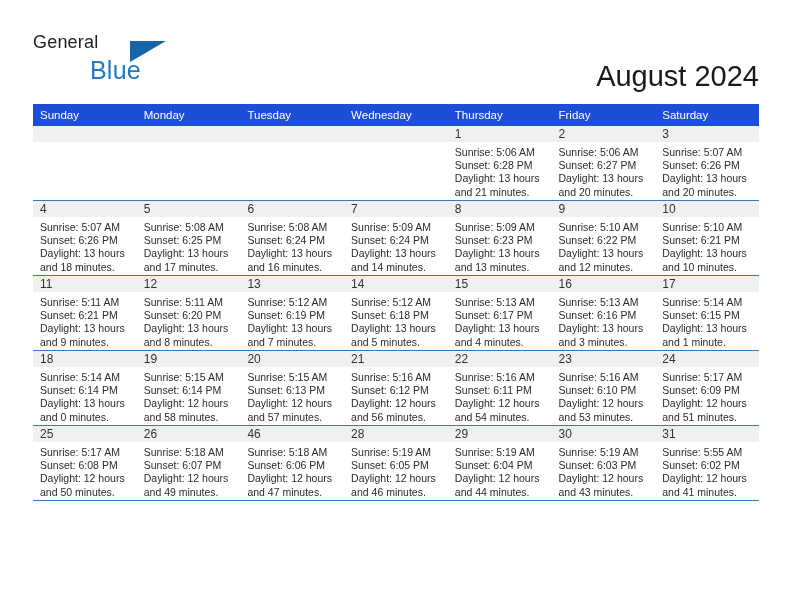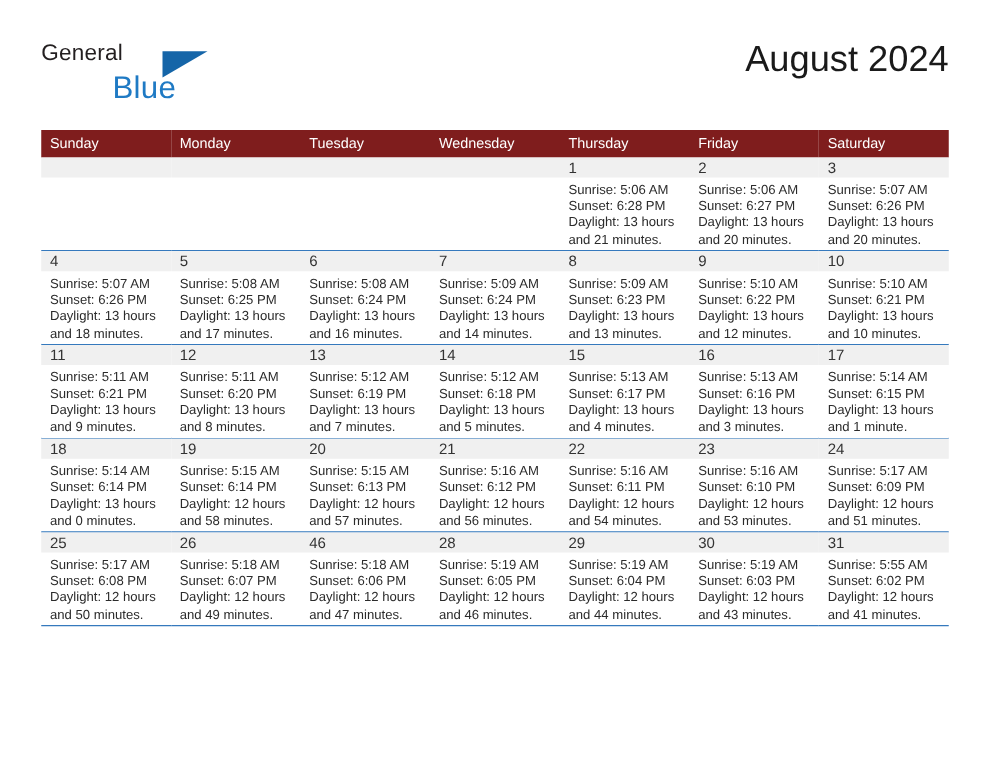--- a/index.html
+++ b/index.html
@@ -69,40 +69,41 @@
     right: 0;
     top: 0;
     text-align: right;
   }
   .title {
     font-size: 29px;
     color: #1a1a1a;
     line-height: 36px;
     white-space: nowrap;
     font-weight: normal;
+    margin-top: 28px;
   }
   .subtitle {
     font-size: 14.5px;
     color: #333333;
     line-height: 20px;
     margin-top: 4px;
     white-space: nowrap;
   }
 
   
   .calendar {
     position: absolute;
     left: 33px;
     top: 104px;
     width: 726px;
     border-collapse: collapse;
     table-layout: fixed;
   }
   .calendar th {
-    background: #7f1d1d;
+    background: #1d4ed8;
     color: #ffffff;
     font-size: 11.5px;
     font-weight: normal;
     text-align: left;
     padding: 5px 0 5px 7px;
     height: 11px;
     border: none;
   }
   .calendar td {
     width: 103.7px;

